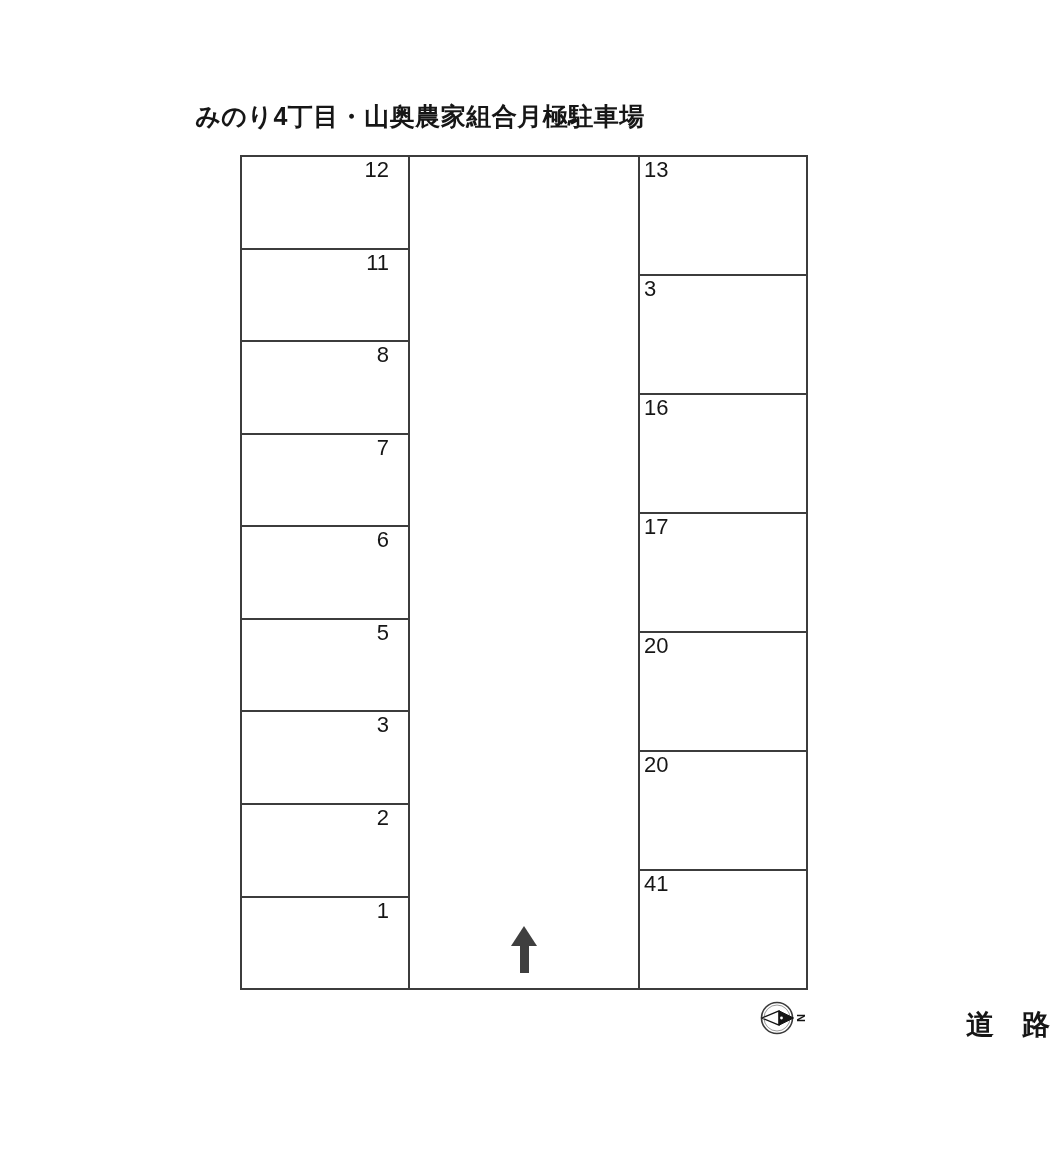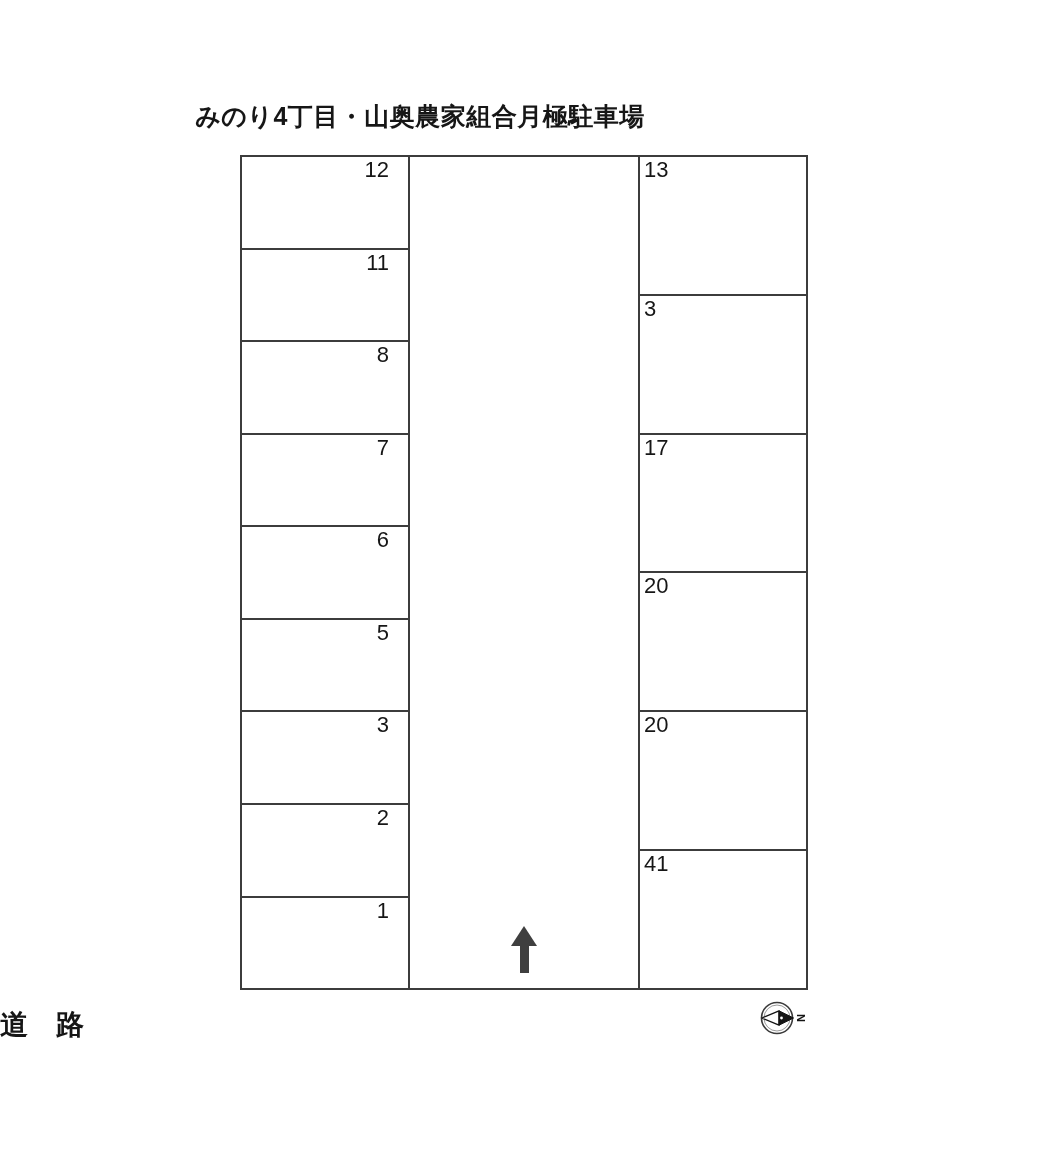--- a/index.html
+++ b/index.html
@@ -82,21 +82,21 @@
   .arrow-stem{
     width:9px;height:27px;
     background:var(--arrow);
     margin:0 auto;
   }
   .road{
     position:absolute;
     top:1006px;
     left:0;
     width:1050px;
-    text-align:left;
+    text-align:right;
     font-size:28px;
     font-weight:600;
     color:var(--text);
     white-space:pre;
   }
   .compass{
     position:absolute;
     left:756px;
     top:996px;
     width:62px;
@@ -150,20 +150,23 @@
     </div>
 
     <div class="col" id="col-right">
         <div class="cell right">
           <span>13</span>
         </div>
         <div class="cell right">
           <span>3</span>
         </div>
         <div class="cell right">
+          <span>16</span>
+        </div>
+        <div class="cell right">
           <span>17</span>
         </div>
         <div class="cell right">
           <span>20</span>
         </div>
         <div class="cell right">
           <span>20</span>
         </div>
         <div class="cell right">
           <span>41</span>

